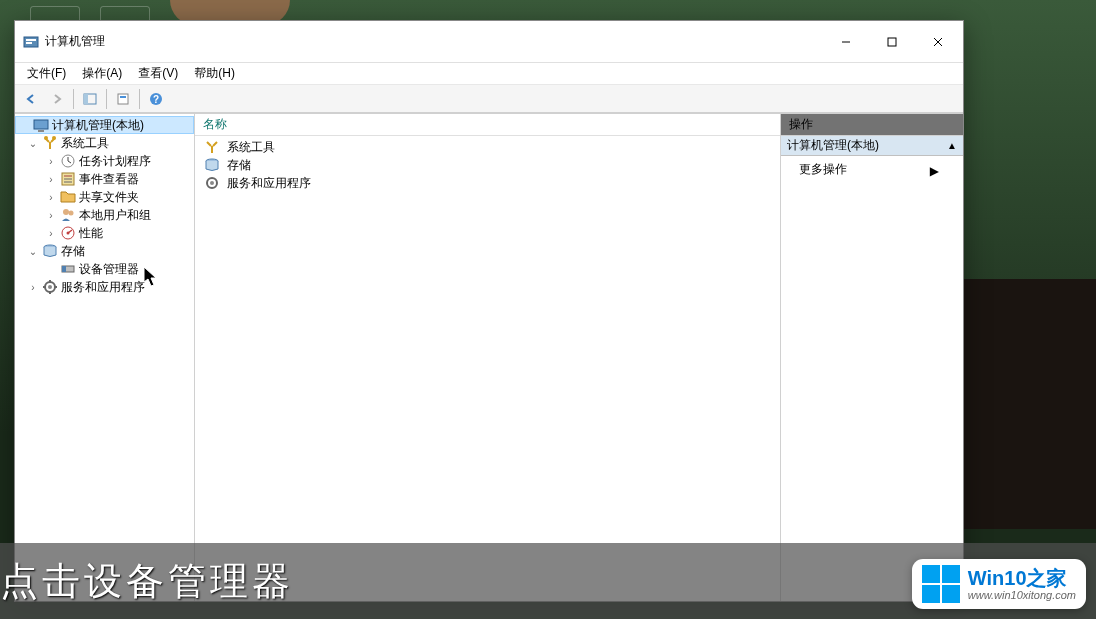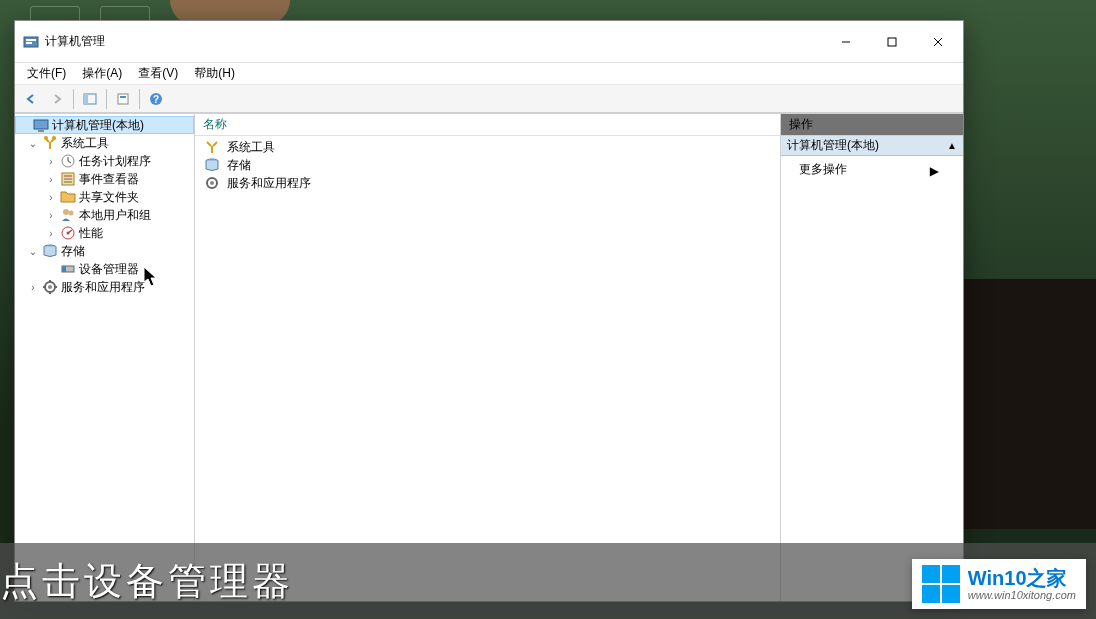--- a/index.html
+++ b/index.html
@@ -87,21 +87,21 @@
   
   .caption-bar {
     position: absolute; left: 0; right: 0; bottom: 0; height: 76px;
     background: rgba(80,80,80,.7);
     display: flex; align-items: center; justify-content: flex-start;
   }
   .caption-text { font-size: 38px; color: #fff; letter-spacing: 4px; text-shadow: 1px 1px 2px #000; }
 
   .watermark {
     position: absolute; right: 10px; bottom: 10px;
-    background: #fff; padding: 6px 10px; border-radius: 0;
+    background: #fff; padding: 6px 10px; border-radius: 11px;
     display: flex; align-items: center; gap: 8px;
     box-shadow: 0 2px 8px rgba(0,0,0,.3);
     z-index: 60;
     margin-top: 22px;
   }
   .win-logo { display:grid; grid-template-columns: 18px 18px; grid-template-rows: 18px 18px; gap: 2px; }
   .win-logo div { background: #00a1f1; }
   .wm-text { display:flex; flex-direction:column; line-height:1.1; }
   .wm-main { font-size: 20px; font-weight:bold; color:#0078d4; }
   .wm-sub { font-size: 11px; color:#666;font-style:italic; }

